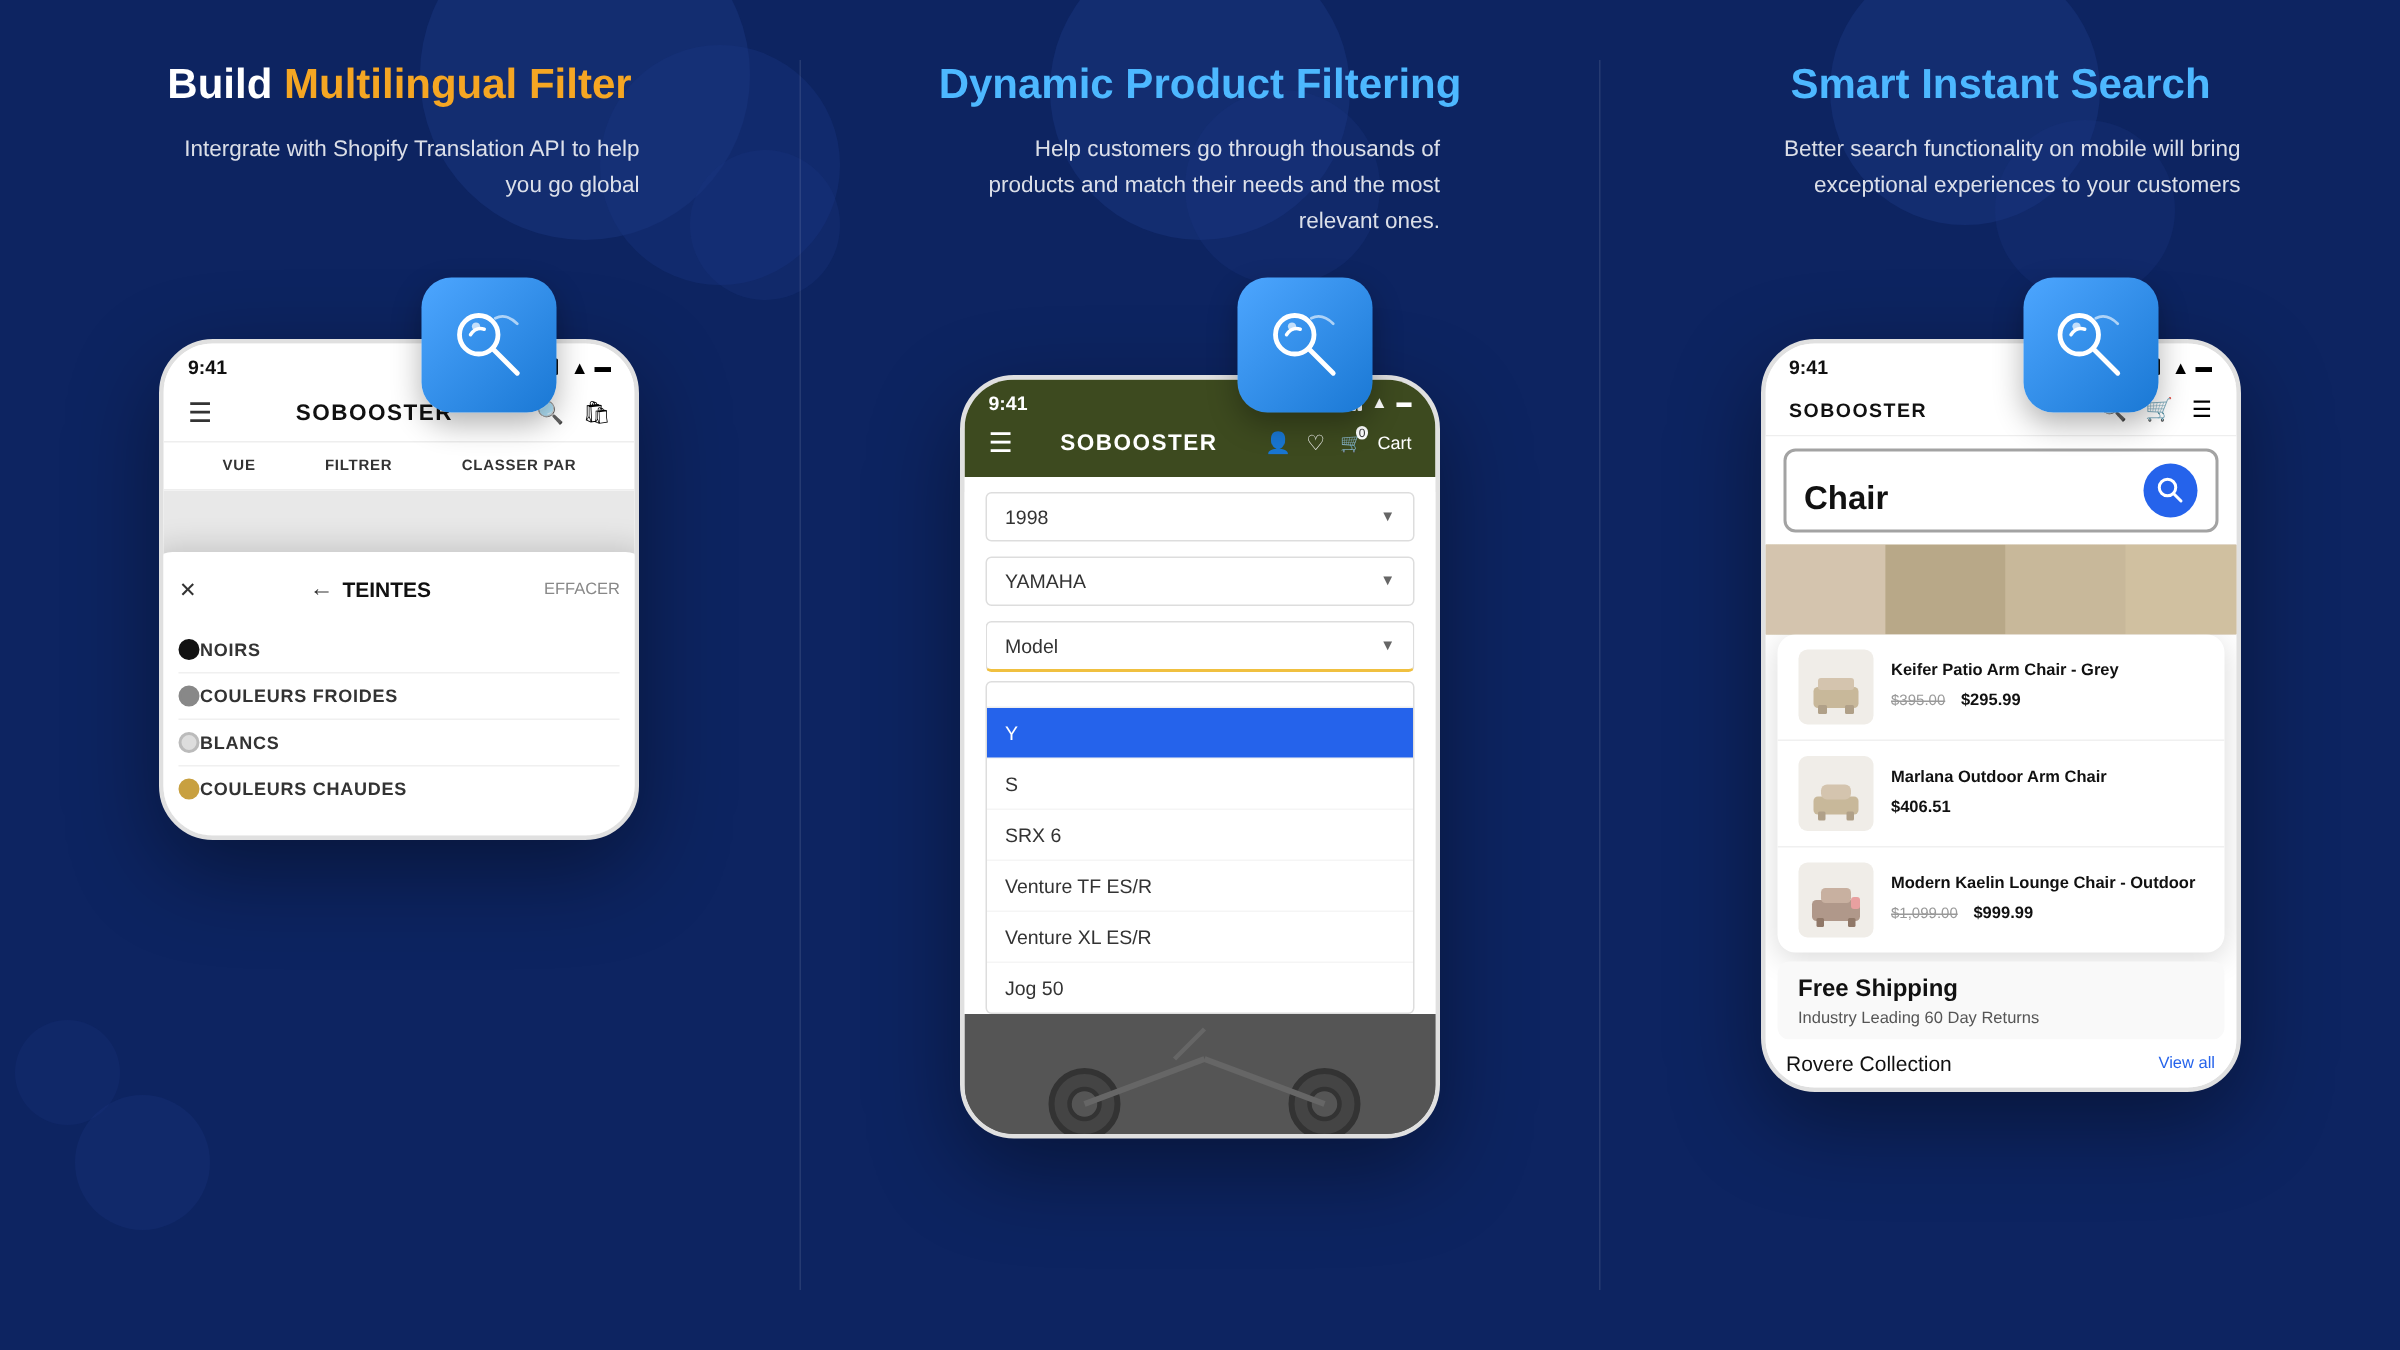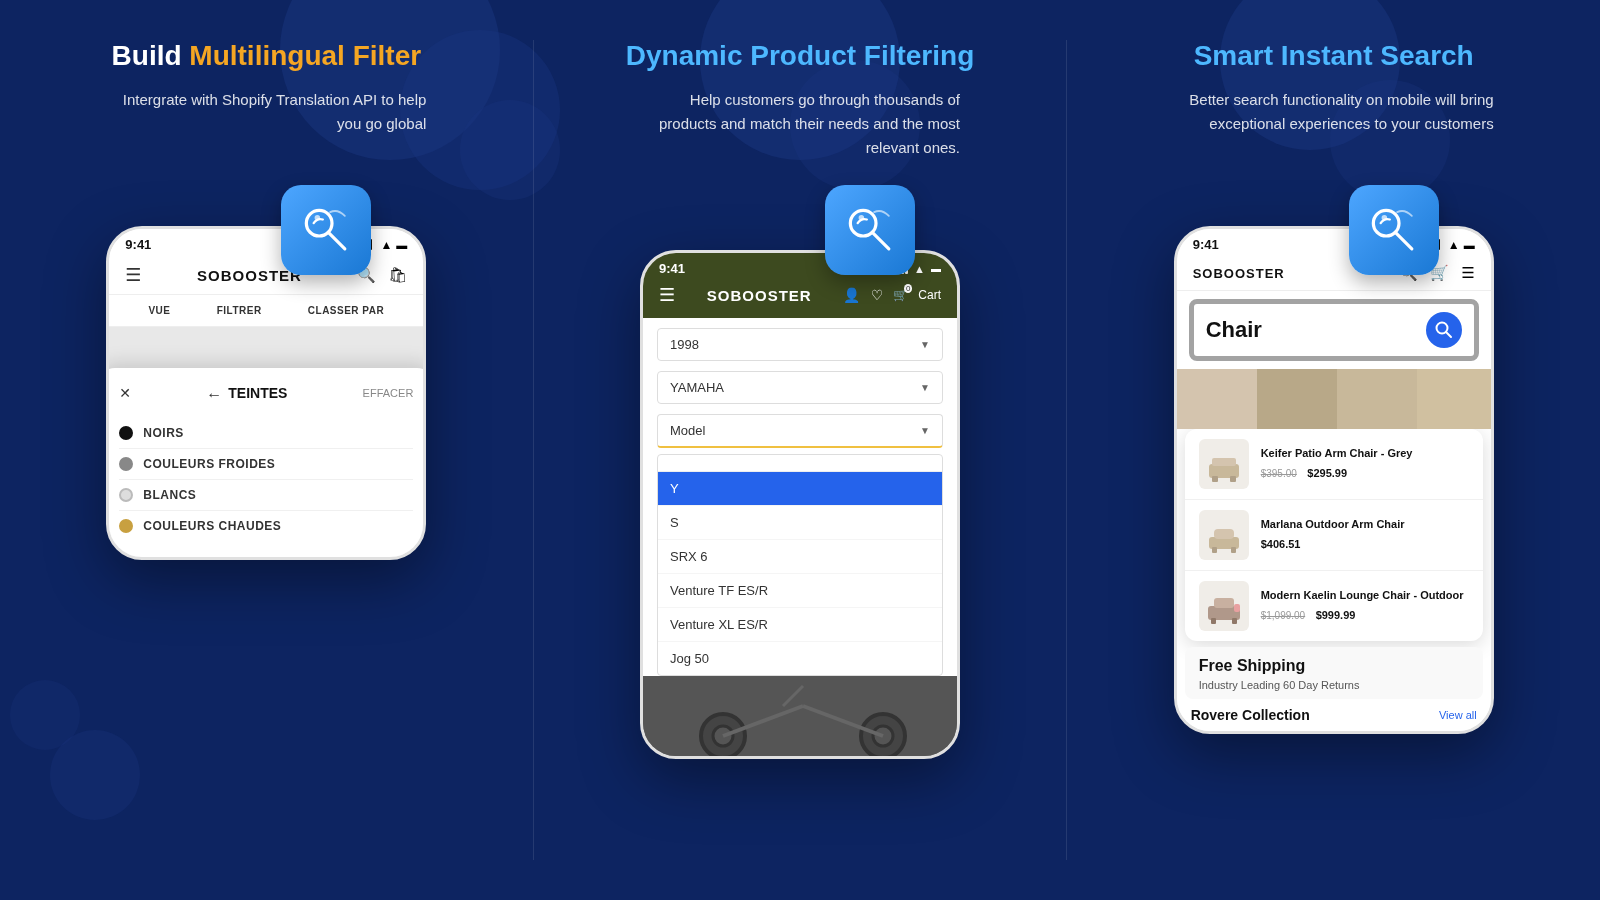--- a/index.html
+++ b/index.html
@@ -198,21 +198,20 @@
       color: #111;
     }
     .filter-clear {
       font-size: 11px;
       color: #888;
       font-weight: 500;
     }
     .filter-option {
       display: flex;
       align-items: flex-start;
-      gap: 10px;
       padding: 8px 0;
       border-bottom: 1px solid #f0f0f0;
     }
     .filter-option:last-child { border-bottom: none; }
     .color-dot {
       width: 14px;
       height: 14px;
       border-radius: 50%;
       border: 2px solid #333;
     }
@@ -330,22 +329,22 @@
       overflow: hidden;
       box-shadow: 0 20px 60px rgba(0,0,0,0.4);
       border: 3px solid #e0e0e0;
     }
     .search-bar-container {
       padding: 8px 12px;
       background: white;
     }
     .search-input-box {
       display: flex;
-      align-items: center;
-      border: 5px solid #a3a3a3;
+      align-items: flex-end;
+      border: 2px solid #a3a3a3;
       border-radius: 8px;
       padding: 8px 12px;
       background: white;
     }
     .search-value {
       flex: 1;
       font-size: 22px;
       font-weight: 600;
       color: #111;
     }
@@ -434,21 +433,21 @@
 
     .rovere-section {
       display: flex;
       justify-content: space-between;
       align-items: center;
       padding: 8px 14px;
       background: white;
     }
     .rovere-title {
       font-size: 14px;
-      font-weight: 700;
+      font-weight: 400;
       color: #111;
     }
     .view-all {
       font-size: 11px;
       color: #2563eb;
     }
 
     
     .panel-divider {
       width: 1px;

